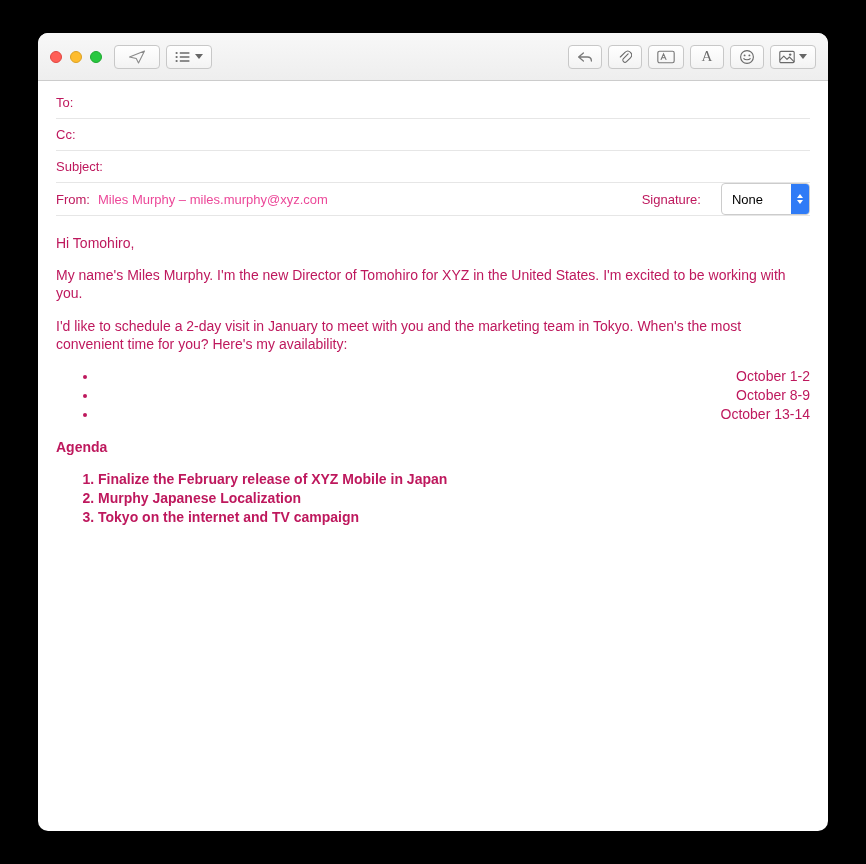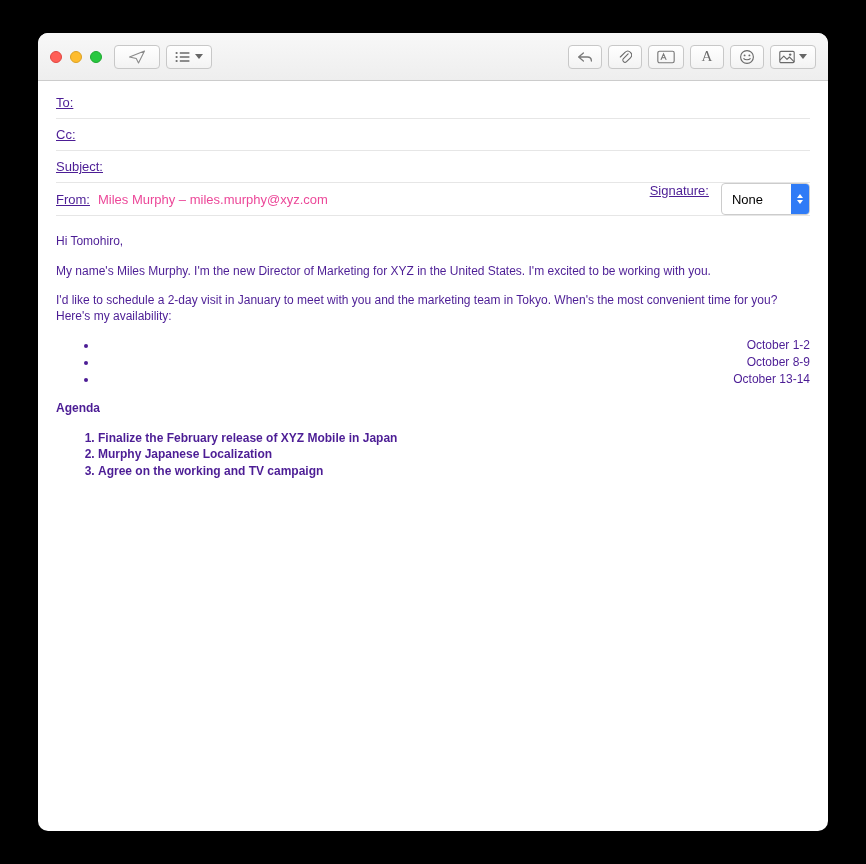--- a/index.html
+++ b/index.html
@@ -68,30 +68,29 @@
       padding: 6px 18px 0 18px;
     }
     .field-row {
       display:flex; align-items:center;
       border-bottom:1px solid #e6e6e6;
       min-height: 32px;
       gap: 8px;
       font-size: 13px;
     }
     .field-label {
-      color:#4c1d95;
-      text-decoration:underline;
+      color:#be185d;
     }
     .field-input {
       flex:1; border:none; outline:none;
       font-size:13px; color:#333;
       background:transparent;
     }
     .from-val { color:#ec4899; }
-    .sig-group { display:flex; gap:12px; margin-left:auto; }
+    .sig-group { display:flex; align-items:center; gap:20px; margin-left:auto; }
     .sig-select {
       display:flex; align-items:center;
       background:#fff; border:1px solid #ccc;
       border-radius:4px; height:32px; overflow:hidden;
       font-size:13px;
     }
     .sig-select .val { padding: 0 28px 0 10px; }
     .sig-select .stepper {
       background:#2f7bf6; width:18px; height:100%;
       display:flex; flex-direction:column; align-items:center; justify-content:center;
@@ -99,23 +98,23 @@
     .sig-select .stepper::before,
     .sig-select .stepper::after {
       content:""; width:0;height:0;
       border-left:3px solid transparent;border-right:3px solid transparent;
     }
     .sig-select .stepper::before { border-bottom:4px solid #fff; margin-bottom:2px; }
     .sig-select .stepper::after { border-top:4px solid #fff; }
 
     .body-area {
       padding: 18px;
-      font-size: 12px;
+      font-size: 14px;
       line-height: 1.3;
-      color:#4c1d95;
+      color:#be185d;
       overflow-y:auto;
       flex:1;
     }
     .body-area p { margin-bottom: 14px; }
     .body-area ul { margin: 4px 0 14px 42px; text-align: right; }
     .body-area ol { margin: 4px 0 14px 42px; font-weight: bold; }
     .body-area li { margin-bottom: 1px; }
     .body-area strong { font-weight:700; }
   </style>
 </head>
@@ -205,27 +204,27 @@
         <div class="sig-select">
           <span class="val">None</span>
           <span class="stepper"></span>
         </div>
       </div>
     </div>
   </div>
 
   <div class="body-area">
     <p>Hi Tomohiro,</p>
-    <p>My name's Miles Murphy. I'm the new Director of Marketing for XYZ in the United States. I'm excited to be working with you.</p>
+    <p>My name's Miles Murphy. I'm the new Director of Tomohiro for XYZ in the United States. I'm excited to be working with you.</p>
     <p>I'd like to schedule a 2-day visit in January to meet with you and the marketing team in Tokyo. When's the most convenient time for you? Here's my availability:</p>
     <ul>
       <li>October 1-2</li>
       <li>October 8-9</li>
       <li>October 13-14</li>
     </ul>
     <p><strong>Agenda</strong></p>
     <ol>
       <li>Finalize the February release of XYZ Mobile in Japan</li>
       <li>Murphy Japanese Localization</li>
-      <li>Agree on the working and TV campaign</li>
+      <li>Tokyo on the internet and TV campaign</li>
     </ol>
   </div>
 </div>
 
 </body></html>

